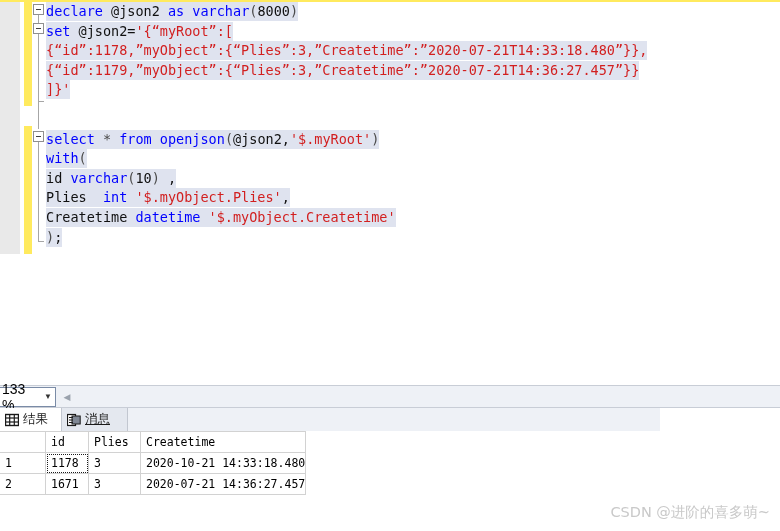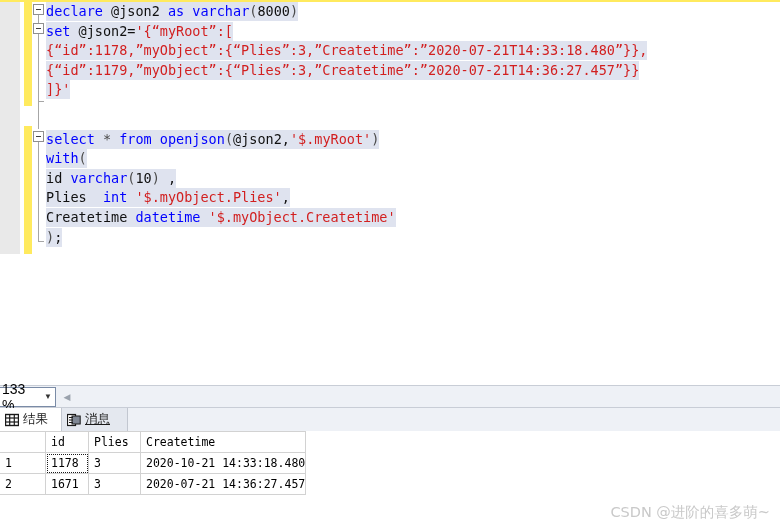--- a/index.html
+++ b/index.html
@@ -161,21 +161,21 @@
     color: #9aa2ad;
     font-size: 9px;
     line-height: 14px;
     text-align: center;
   }
 
   
   #tabs-strip {
     position: absolute;
     left: 0; top: 408px;
-    width: 780px;
+    width: 660px;
     height: 23px;
     background: #eef1f6;
   }
   .res-tab {
     position: absolute;
     top: 0;
     height: 23px;
     display: flex;
     align-items: center;
     gap: 4px;

